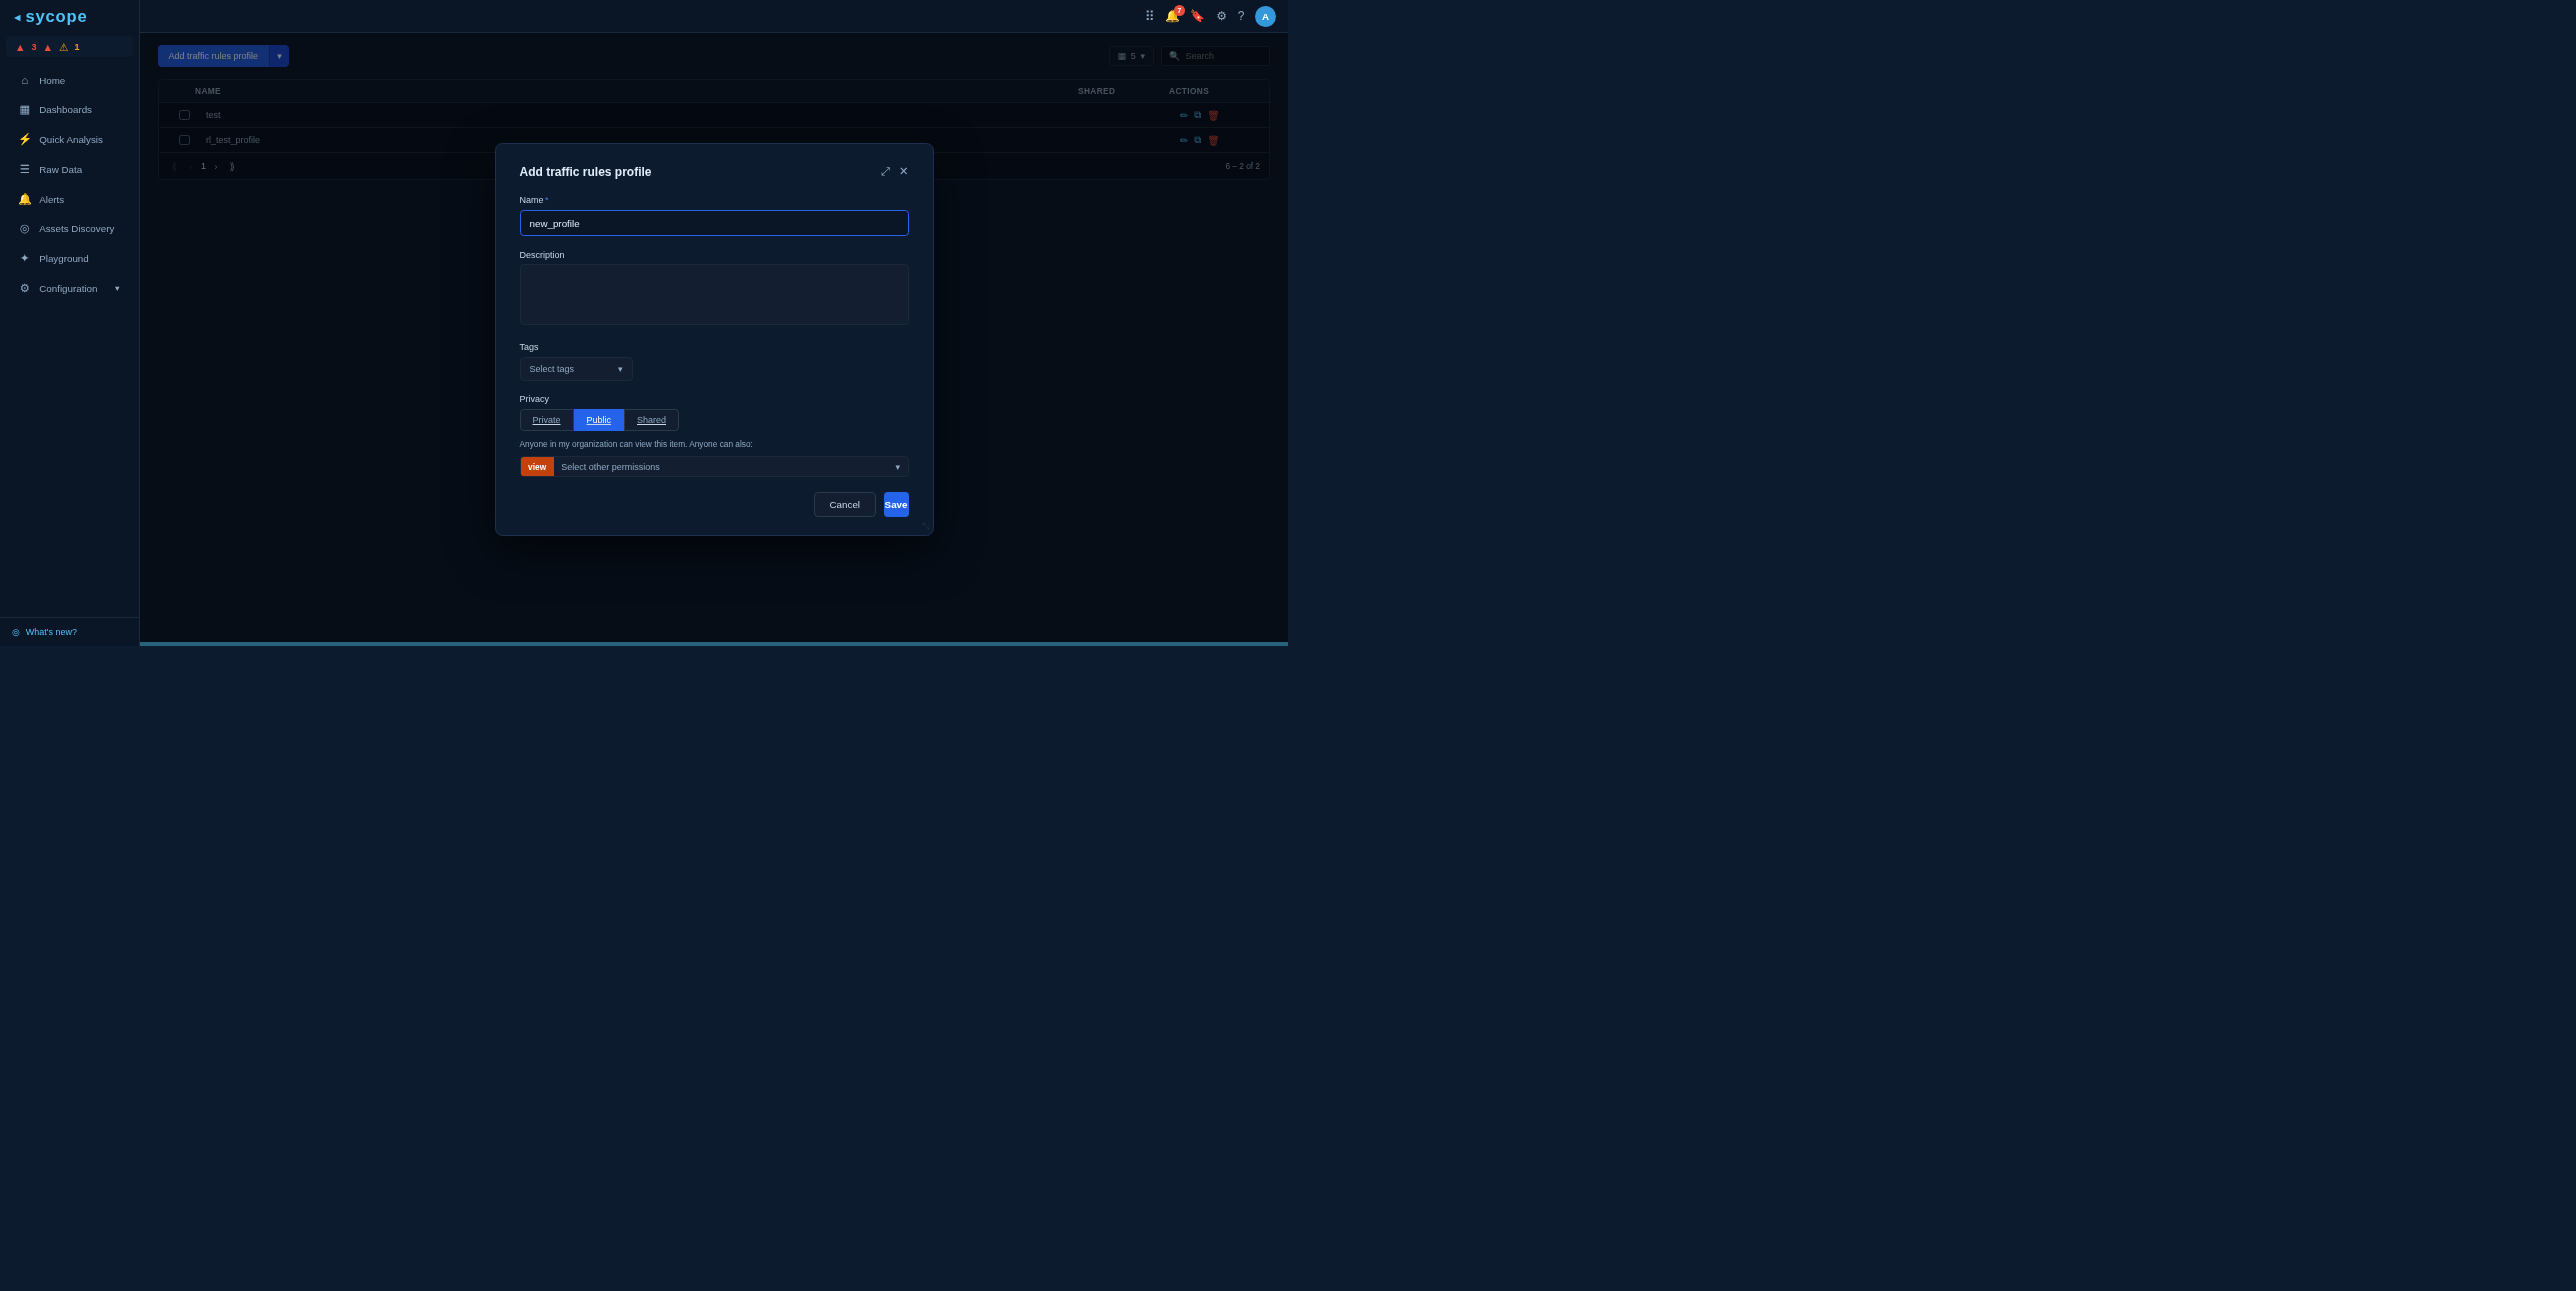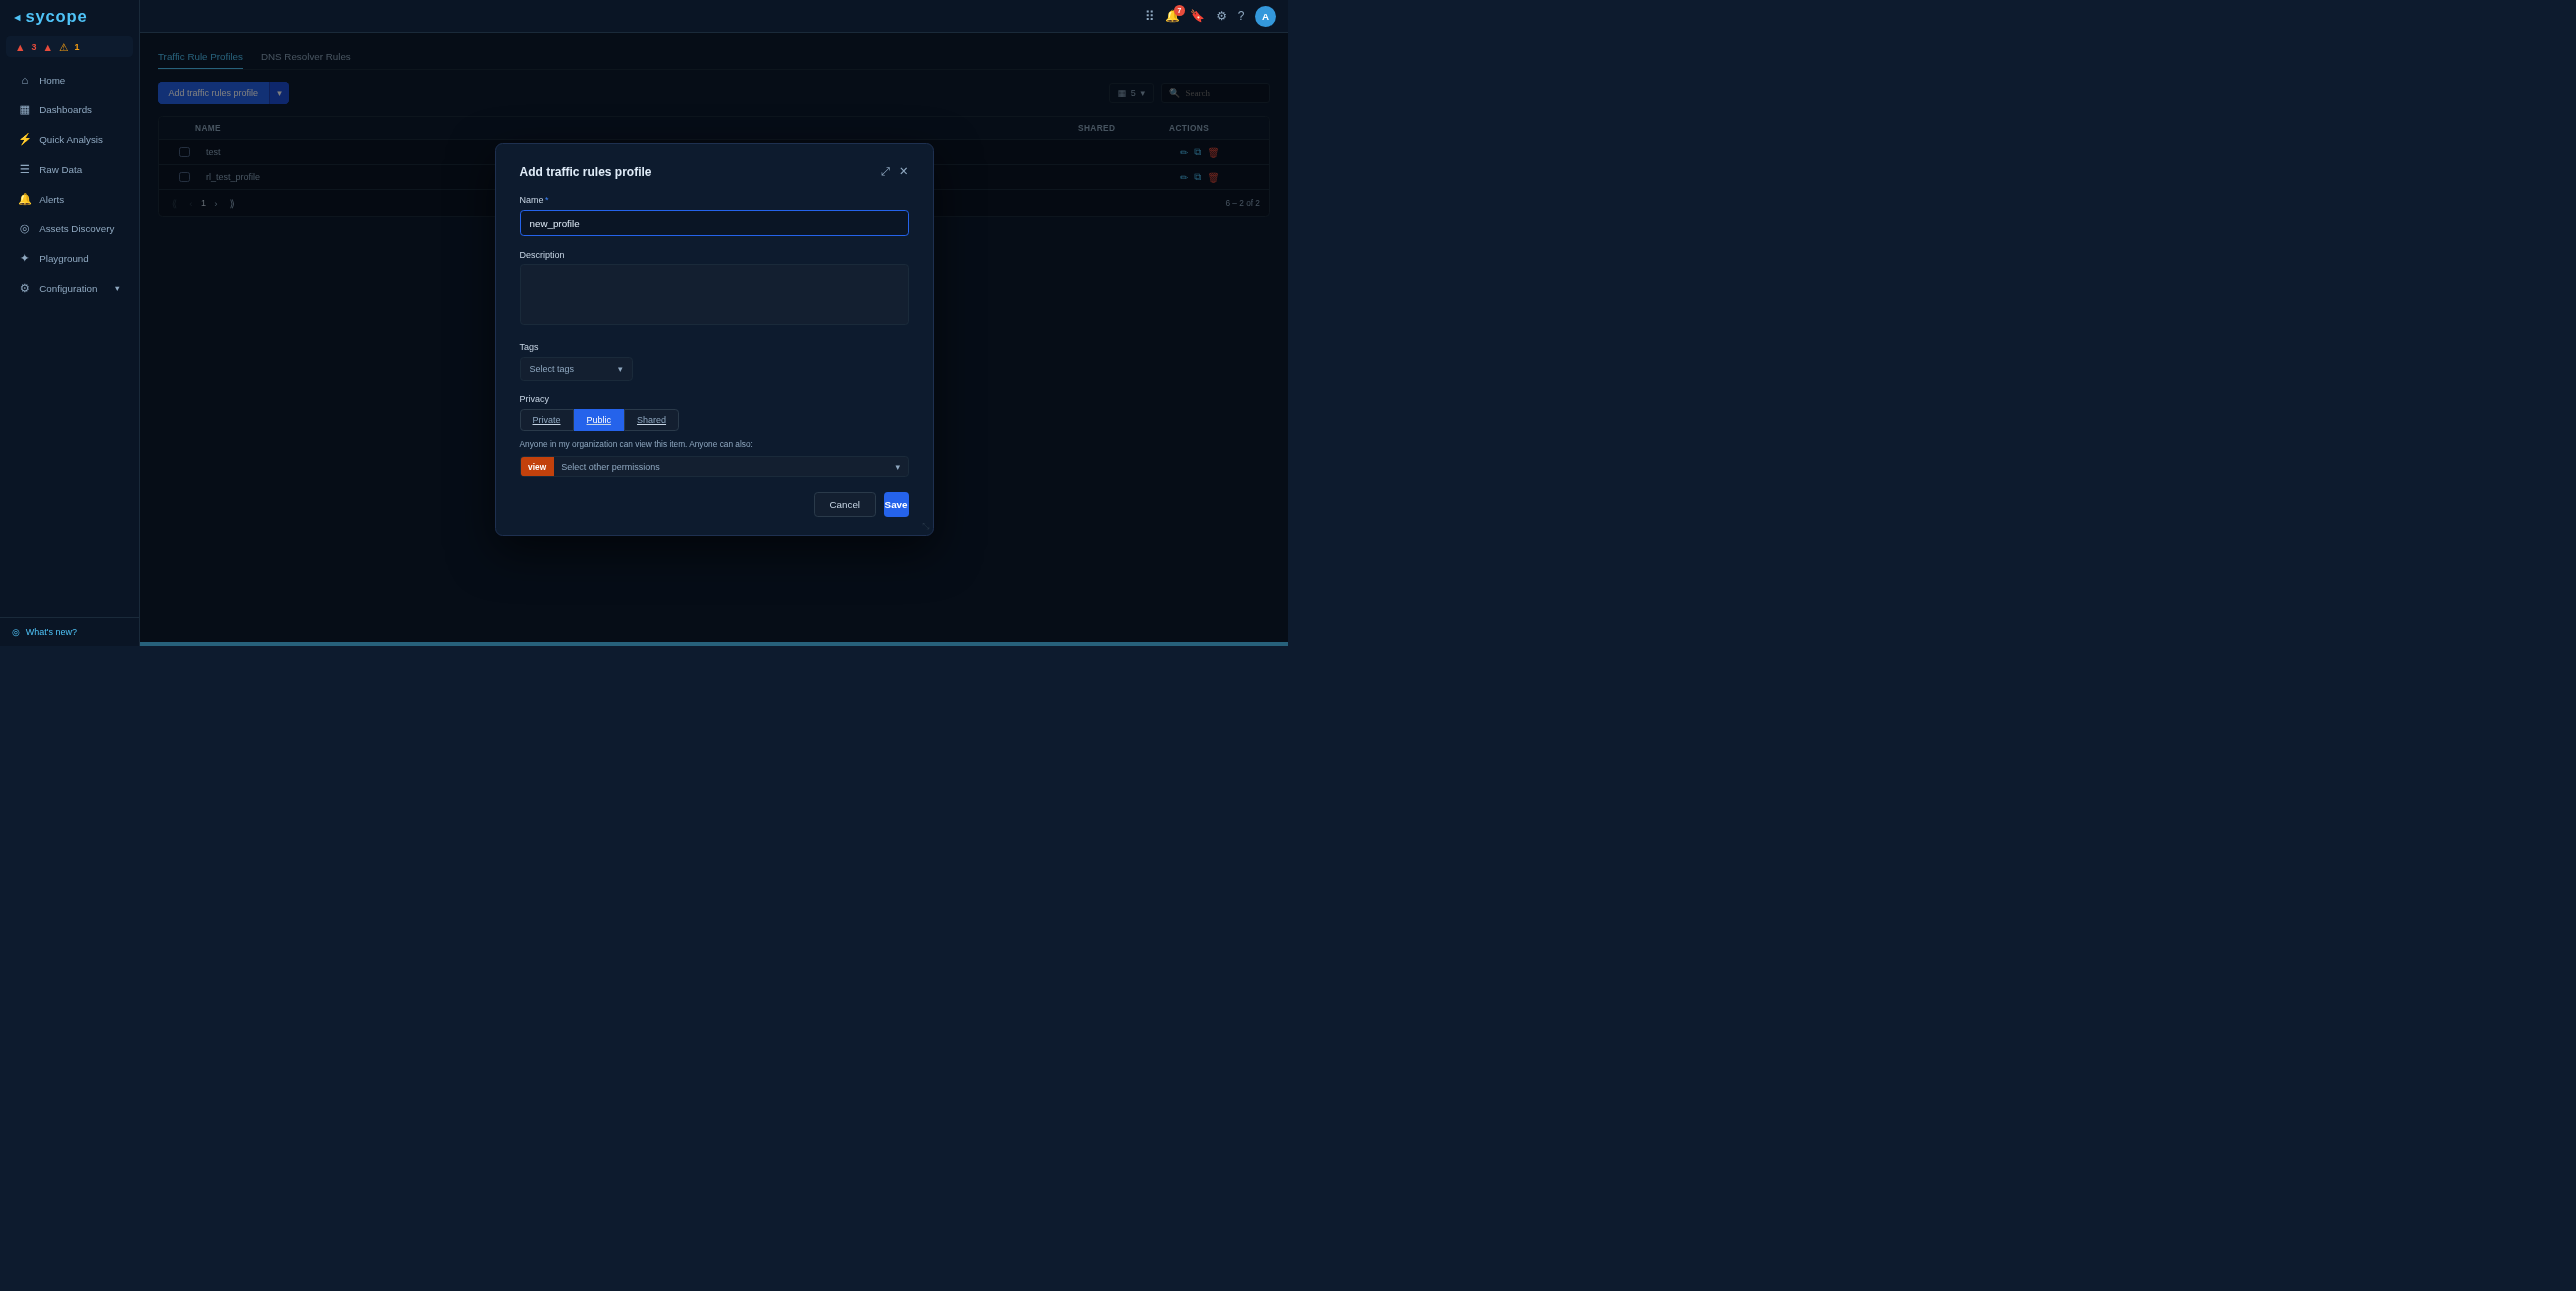--- a/index.html
+++ b/index.html
@@ -519,39 +519,35 @@
       🔔
       <span class="badge">7</span>
     </div>
     <div class="topbar-icon">🔖</div>
     <div class="topbar-icon">⚙</div>
     <div class="topbar-icon">?</div>
     <div class="avatar">A</div>
   </div>
 
   <div class="content">
-    <div class="tabs-row">
-      <div class="tab active">Traffic Rule Profiles</div>
-      <div class="tab">DNS Resolver Rules</div>
-    </div>
 
     <div class="toolbar">
       <button class="btn-add">
         <span class="btn-add-label">Add traffic rules profile</span>
         <span class="btn-add-arrow">▾</span>
       </button>
       <div class="toolbar-right">
         <div class="columns-btn">
           <span>▦</span>
           <span>5</span>
           <span>▾</span>
         </div>
         <div class="search-box">
           <span>🔍</span>
-          <input type="text" style="background: none; border: none; outline: none; color: rgb(143, 168, 192); font-size: 9px; width: 76px; font-family: Liberation Serif, serif;" placeholder="Search">
+          <input type="text" style="background: none; border: none; outline: none; color: rgb(143, 168, 192); font-size: 9px; width: 76px;" placeholder="Search">
         </div>
       </div>
     </div>
 
     <div class="table-wrap">
       <div class="table-header">
         <div class="th"></div>
         <div class="th">Name</div>
         <div class="th"></div>
         <div class="th"></div>

